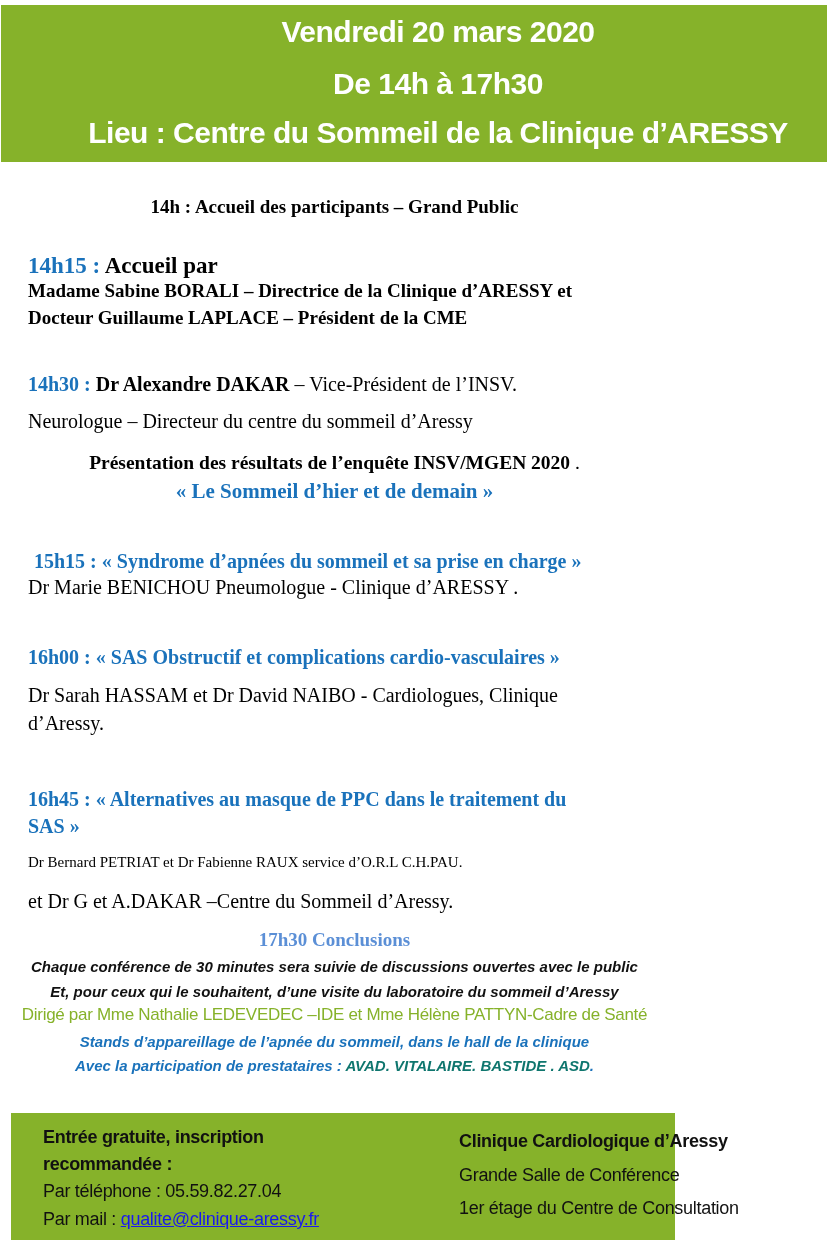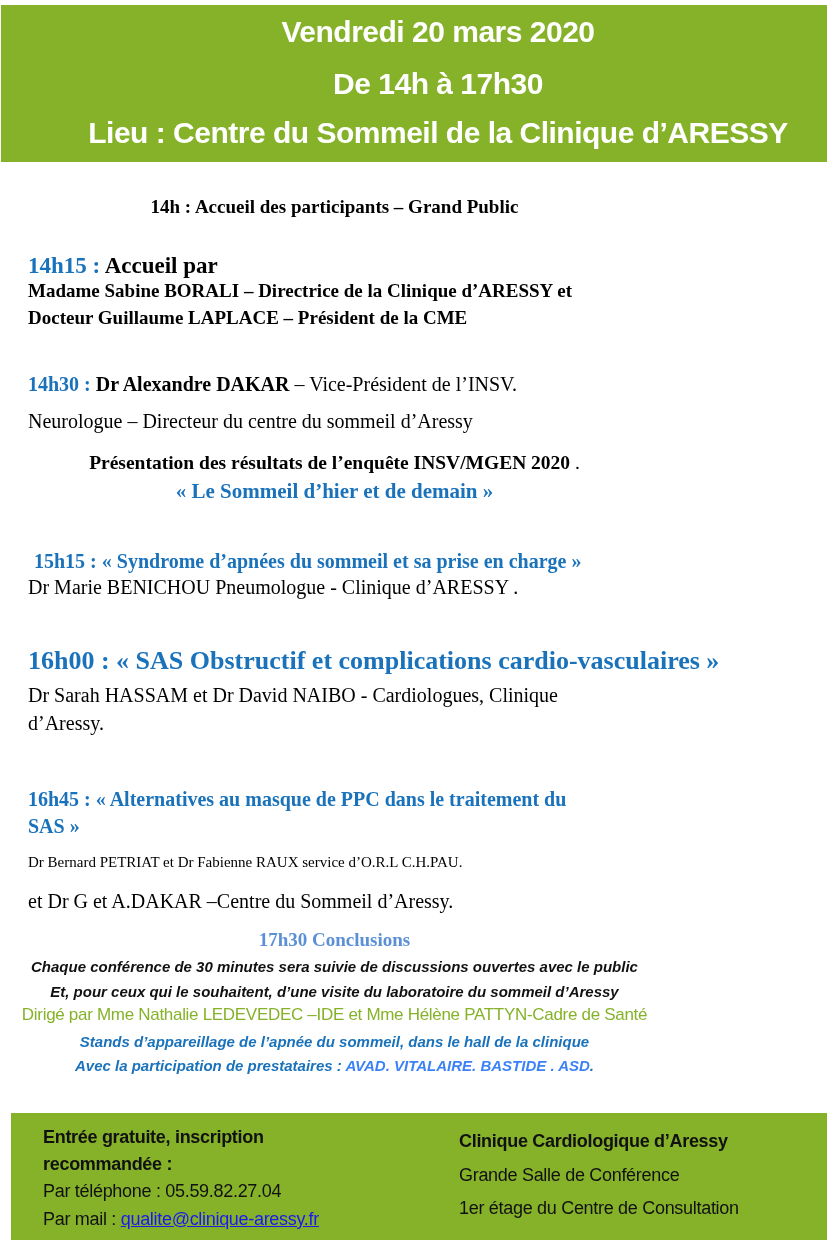--- a/index.html
+++ b/index.html
@@ -39,36 +39,36 @@
     .serif-bold {
       font-family: "Liberation Serif", serif;
       font-weight: bold;
     }
     .serif {
       font-family: "Liberation Serif", serif;
     }
     .blue { color: #1a72bb; }
     .lightblue { color: #5b8fd6; }
     .green { color: #86b22a; }
-    .purple { color: #3b82f6; text-align: center; }
+    .purple { color: #0f766e; text-align: center; }
     .italic-sans {
       font-family: "Liberation Sans", sans-serif;
       font-style: italic;
       font-size: 15px;
     }
     .centered {
       left: 0;
       width: 669px;
       text-align: center;
     }
     .footer {
       position: absolute;
       left: 11px;
       top: 1113px;
-      width: 816px;
+      width: 664px;
       height: 127px;
       background: #86b22a;
     }
     .footer-text {
       position: absolute;
       font-family: "Liberation Sans", sans-serif;
       font-size: 18px;
       color: #111;
       white-space: nowrap;
       letter-spacing: -0.3px;
@@ -102,21 +102,21 @@
 </div>
 <div class="abs serif" style="left:28px; top:410px; font-size:20px;">Neurologue – Directeur du centre du sommeil d’Aressy</div>
 <div class="abs centered serif-bold" style="top:452px; font-size:19.5px;">
   <span>Présentation des résultats de l’enquête INSV/MGEN 2020</span><span style="font-weight:normal;"> .</span>
 </div>
 <div class="abs centered serif-bold blue" style="top:479px; font-size:21px;">« Le Sommeil d’hier et de demain »</div>
 
 <div class="abs serif-bold blue" style="left:34px; top:550px; font-size:20px;">15h15 : « Syndrome d’apnées du sommeil et sa prise en charge »</div>
 <div class="abs serif" style="left:28px; top:576px; font-size:20px;">Dr Marie BENICHOU Pneumologue - Clinique d’ARESSY .</div>
 
-<div class="abs serif-bold blue" style="left:28px; top:646px; font-size:26px;">16h00  : « SAS Obstructif et complications cardio-vasculaires »</div>
+<div class="abs serif-bold blue" style="left:28px; top:646px; font-size:20px;">16h00  : « SAS Obstructif et complications cardio-vasculaires »</div>
 <div class="abs serif" style="left:28px; top:684px; font-size:20px;">Dr Sarah HASSAM  et Dr David NAIBO - Cardiologues, Clinique</div>
 <div class="abs serif" style="left:28px; top:712px; font-size:20px;">d’Aressy.</div>
 
 <div class="abs serif-bold blue" style="left:28px; top:788px; font-size:20px;">16h45  : « Alternatives au masque de PPC dans le traitement du</div>
 <div class="abs serif-bold blue" style="left:28px; top:815px; font-size:20px;">SAS »</div>
 <div class="abs serif" style="left:28px; top:854px; font-size:15px;">Dr Bernard PETRIAT  et Dr Fabienne RAUX service d’O.R.L C.H.PAU.</div>
 <div class="abs serif" style="left:28px; top:890px; font-size:20px;">et Dr G et A.DAKAR –Centre du Sommeil d’Aressy.</div>
 
 <div class="abs centered serif-bold lightblue" style="top:929px; font-size:19px;">17h30 Conclusions</div>
 

